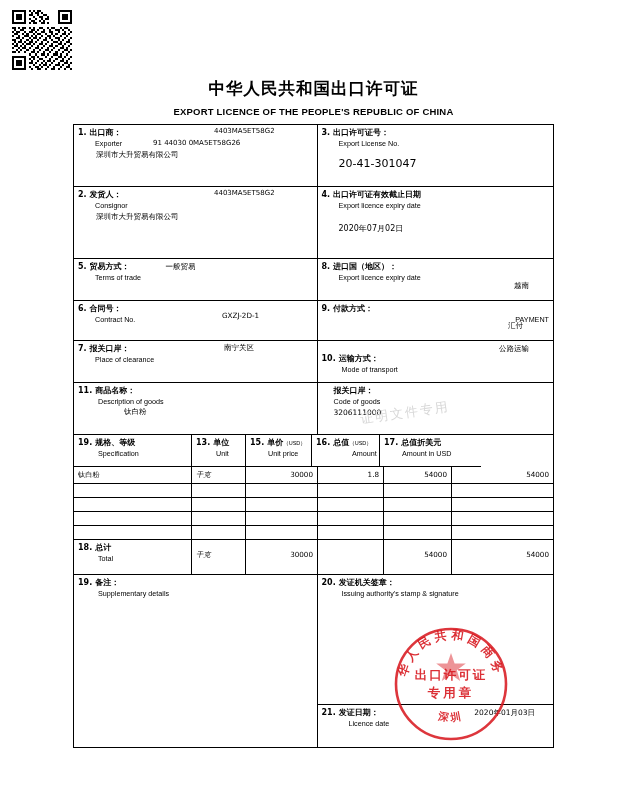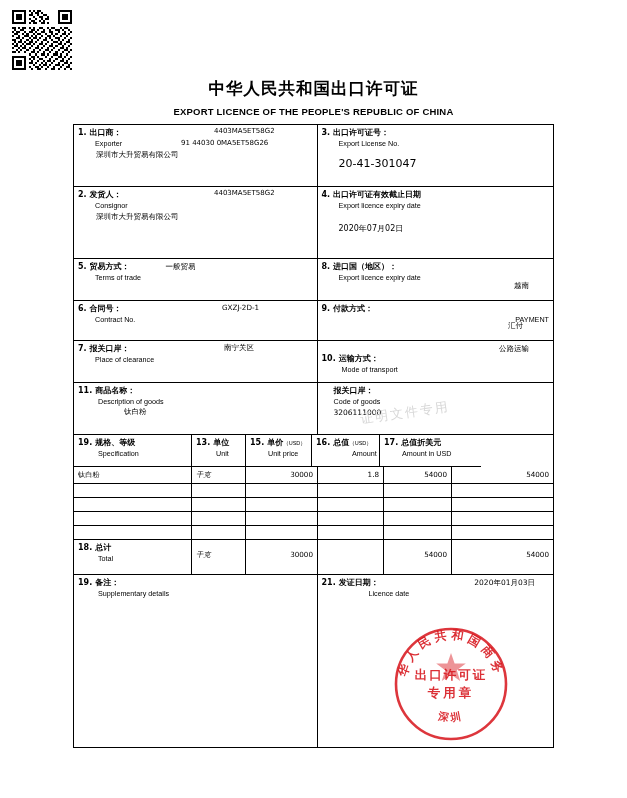--- a/index.html
+++ b/index.html
@@ -401,21 +401,21 @@
 
     <div class="row">
       <div class="cell" style="width:244px;height:62px;">
         <div class="hdr">
           <span class="num">1.</span>
           <span class="lbl-zh">出口商：</span>
         </div>
         <div class="lbl-en" style="margin-left:17px;">Exporter</div>
         <div class="val-ind">深圳市大升贸易有限公司</div>
         <div style="position:absolute;top:2px;left:140px;font-family:'DejaVu Sans',sans-serif;font-size:7px;">4403MA5ET58G2</div>
-        <div style="position:absolute;top:14px;left:107px;font-family:'DejaVu Sans',sans-serif;font-size:7px;">91 44030 0MA5ET58G26</div>
+        <div style="position:absolute;top:14px;left:79px;font-family:'DejaVu Sans',sans-serif;font-size:7px;">91 44030 0MA5ET58G26</div>
       </div>
       <div class="cell last" style="width:236px;height:62px;">
         <div class="hdr">
           <span class="num">3.</span>
           <span class="lbl-zh">出口许可证号：</span>
         </div>
         <div class="lbl-en" style="margin-left:17px;">Export  License No.</div>
         <div class="val-big" style="margin-left:17px;">20-41-301047</div>
       </div>
     </div>
@@ -459,21 +459,21 @@
       </div>
     </div>
 
     <div class="row">
       <div class="cell" style="width:244px;height:40px;">
         <div class="hdr">
           <span class="num">6.</span>
           <span class="lbl-zh">合同号：</span>
         </div>
         <div class="lbl-en" style="margin-left:17px;">Contract No.</div>
-        <div style="position:absolute;top:2px;left:148px;font-family:'DejaVu Sans',sans-serif;font-size:7.2px;">GXZJ-2D-1</div>
+        <div style="position:absolute;top:10px;left:148px;font-family:'DejaVu Sans',sans-serif;font-size:7.2px;">GXZJ-2D-1</div>
       </div>
       <div class="cell last" style="width:236px;height:40px;">
         <div class="hdr">
           <span class="num">9.</span>
           <span class="lbl-zh">付款方式：</span>
         </div>
         <div class="lbl-en" style="margin-left:2px;text-align:right;">PAYMENT</div>
         <div class="val-right" style="top:20px;right:30px;">汇付</div>
       </div>
     </div>
@@ -611,26 +611,33 @@
 
     <div class="row last">
       <div class="cell last" style="width:244px;height:172px;border-right:1px solid #000;border-bottom:none;">
         <div class="hdr">
           <span class="num">19.</span>
           <span class="lbl-zh">备注：</span>
         </div>
         <div class="lbl-en" style="margin-left:20px;">Supplementary details</div>
       </div>
       <div class="cell last" style="width:236px;height:172px;border-right:none;border-bottom:none;padding:0;">
+        <div style="height:130px;border-bottom:1px solid #000;box-sizing:border-box;padding:3px 4px;position:relative;">
+          <div class="hdr">
+            <span class="num">20.</span>
+            <span class="lbl-zh">发证机关签章：</span>
+          </div>
+          <div class="lbl-en" style="margin-left:20px;">Issuing authority's stamp &amp; signature</div>
+        </div>
         <div style="height:42px;box-sizing:border-box;padding:3px 4px;position:relative;">
           <div class="hdr">
             <span class="num">21.</span>
             <span class="lbl-zh">发证日期：</span>
           </div>
-          <div class="lbl-en" style="margin-left:20px;padding-left:27px;">Licence date</div>
+          <div class="lbl-en" style="padding-left:27px;">Licence date</div>
           <div style="position:absolute;top:3px;right:18px;font-family:'DejaVu Sans',sans-serif;font-size:7.5px;">2020年01月03日</div>
         </div>
       </div>
     </div>
 
   </div>
 
   <div class="faint" style="left:360px;top:404px;">证明文件专用</div>
 
   <div class="stamp">

